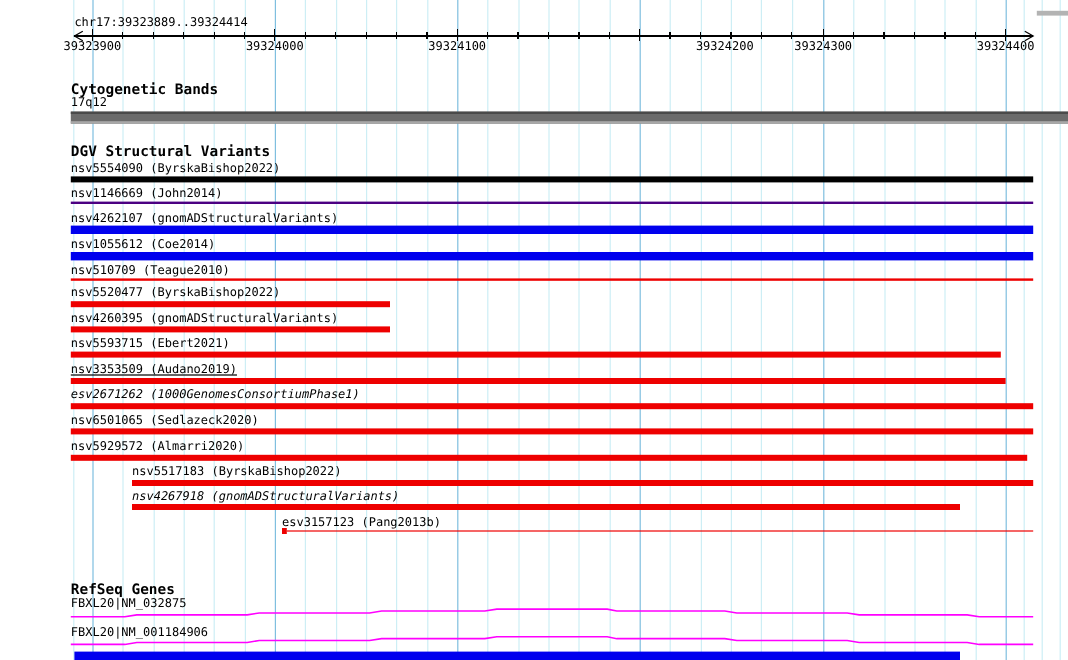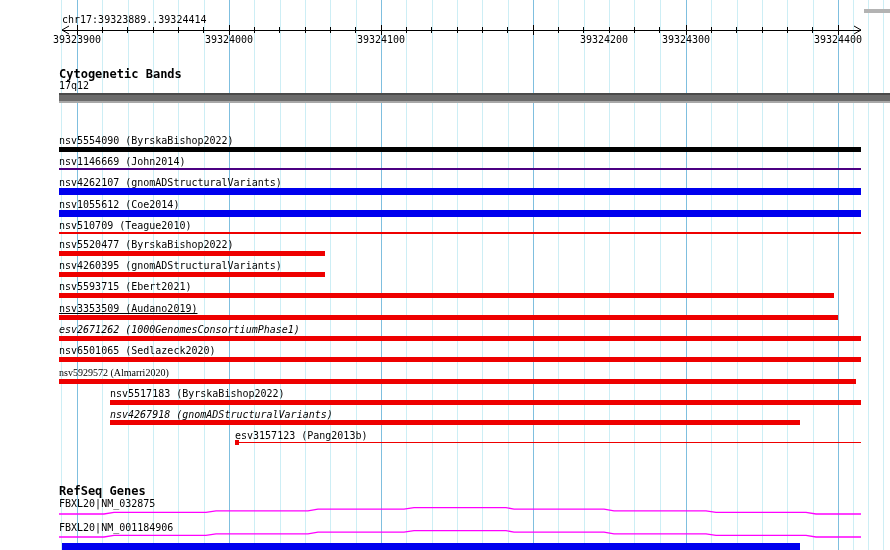--- a/index.html
+++ b/index.html
@@ -65,20 +65,21 @@
       <div class="mono-label tick-label" style="left: 381px; top: 34px;">39324100</div>
       <div class="mono-label tick-label" style="left: 561px; top: 34px; margin-left: 43px;">39324200</div>
       <div class="mono-label tick-label" style="left: 686px; top: 34px;">39324300</div>
       <div class="mono-label tick-label" style="left: 838px; top: 34px;">39324400</div>
     </div>
 
   <div class="section-header" style="left:59px;top:68px;">Cytogenetic Bands</div>
   <div class="mono-label" style="left:59px;top:80px;">17q12</div>
   <div id="cytoband-bar" style="left: 59px; top: 93px; width: 831px; height: 10px; background: rgb(107, 107, 107); border-top: 2px solid rgb(74, 74, 74); border-bottom: 2px solid rgb(168, 168, 168); box-sizing: border-box;"></div>
 
+  <div class="section-header" style="left:59px;top:120px;">DGV Structural Variants</div>
 
   <div id="variant-rows">
       <div class="mono-label" style="left: 59px; top: 135px;">nsv5554090 (ByrskaBishop2022)</div>
       <div class="bar" style="left: 59px; top: 147px; width: 802px; height: 5px; background: rgb(0, 0, 0);"></div>
       <div class="mono-label" style="left: 59px; top: 156px;">nsv1146669 (John2014)</div>
       <div class="bar" style="left: 59px; top: 168px; width: 802px; height: 2px; background: rgb(75, 0, 130);"></div>
       <div class="mono-label" style="left: 59px; top: 177px;">nsv4262107 (gnomADStructuralVariants)</div>
       <div class="bar" style="left: 59px; top: 188px; width: 802px; height: 7px; background: rgb(0, 0, 238);"></div>
       <div class="mono-label" style="left: 59px; top: 199px;">nsv1055612 (Coe2014)</div>
       <div class="bar" style="left: 59px; top: 210px; width: 802px; height: 7px; background: rgb(0, 0, 238);"></div>
@@ -89,21 +90,21 @@
       <div class="mono-label" style="left: 59px; top: 260px;">nsv4260395 (gnomADStructuralVariants)</div>
       <div class="bar" style="left: 59px; top: 272px; width: 266px; height: 5px; background: rgb(238, 0, 0);"></div>
       <div class="mono-label" style="left: 59px; top: 281px;">nsv5593715 (Ebert2021)</div>
       <div class="bar" style="left: 59px; top: 293px; width: 775px; height: 5px; background: rgb(238, 0, 0);"></div>
       <div class="mono-label" style="left: 59px; top: 303px; text-decoration: underline;">nsv3353509 (Audano2019)</div>
       <div class="bar" style="left: 59px; top: 315px; width: 779px; height: 5px; background: rgb(238, 0, 0);"></div>
       <div class="mono-label" style="left: 59px; top: 324px; font-style: italic;">esv2671262 (1000GenomesConsortiumPhase1)</div>
       <div class="bar" style="left: 59px; top: 336px; width: 802px; height: 5px; background: rgb(238, 0, 0);"></div>
       <div class="mono-label" style="left: 59px; top: 345px;">nsv6501065 (Sedlazeck2020)</div>
       <div class="bar" style="left: 59px; top: 357px; width: 802px; height: 5px; background: rgb(238, 0, 0);"></div>
-      <div class="mono-label" style="left: 59px; top: 367px; font-family: Liberation Serif, serif;">nsv5929572 (Almarri2020)</div>
+      <div class="mono-label" style="left: 59px; top: 367px;">nsv5929572 (Almarri2020)</div>
       <div class="bar" style="left: 59px; top: 379px; width: 797px; height: 5px; background: rgb(238, 0, 0);"></div>
       <div class="mono-label" style="left: 110px; top: 388px;">nsv5517183 (ByrskaBishop2022)</div>
       <div class="bar" style="left: 110px; top: 400px; width: 751px; height: 5px; background: rgb(238, 0, 0);"></div>
       <div class="mono-label" style="left: 110px; top: 409px; font-style: italic;">nsv4267918 (gnomADStructuralVariants)</div>
       <div class="bar" style="left: 110px; top: 420px; width: 690px; height: 5px; background: rgb(238, 0, 0);"></div>
       <div class="mono-label" style="left: 235px; top: 430px;">esv3157123 (Pang2013b)</div>
       <div class="bar" style="left: 239px; top: 442px; width: 622px; height: 1px; background: rgb(238, 0, 0);"></div>
       <div class="bar" style="left: 235px; top: 440px; width: 4px; height: 5px; background: rgb(238, 0, 0);"></div>
     </div>
 

